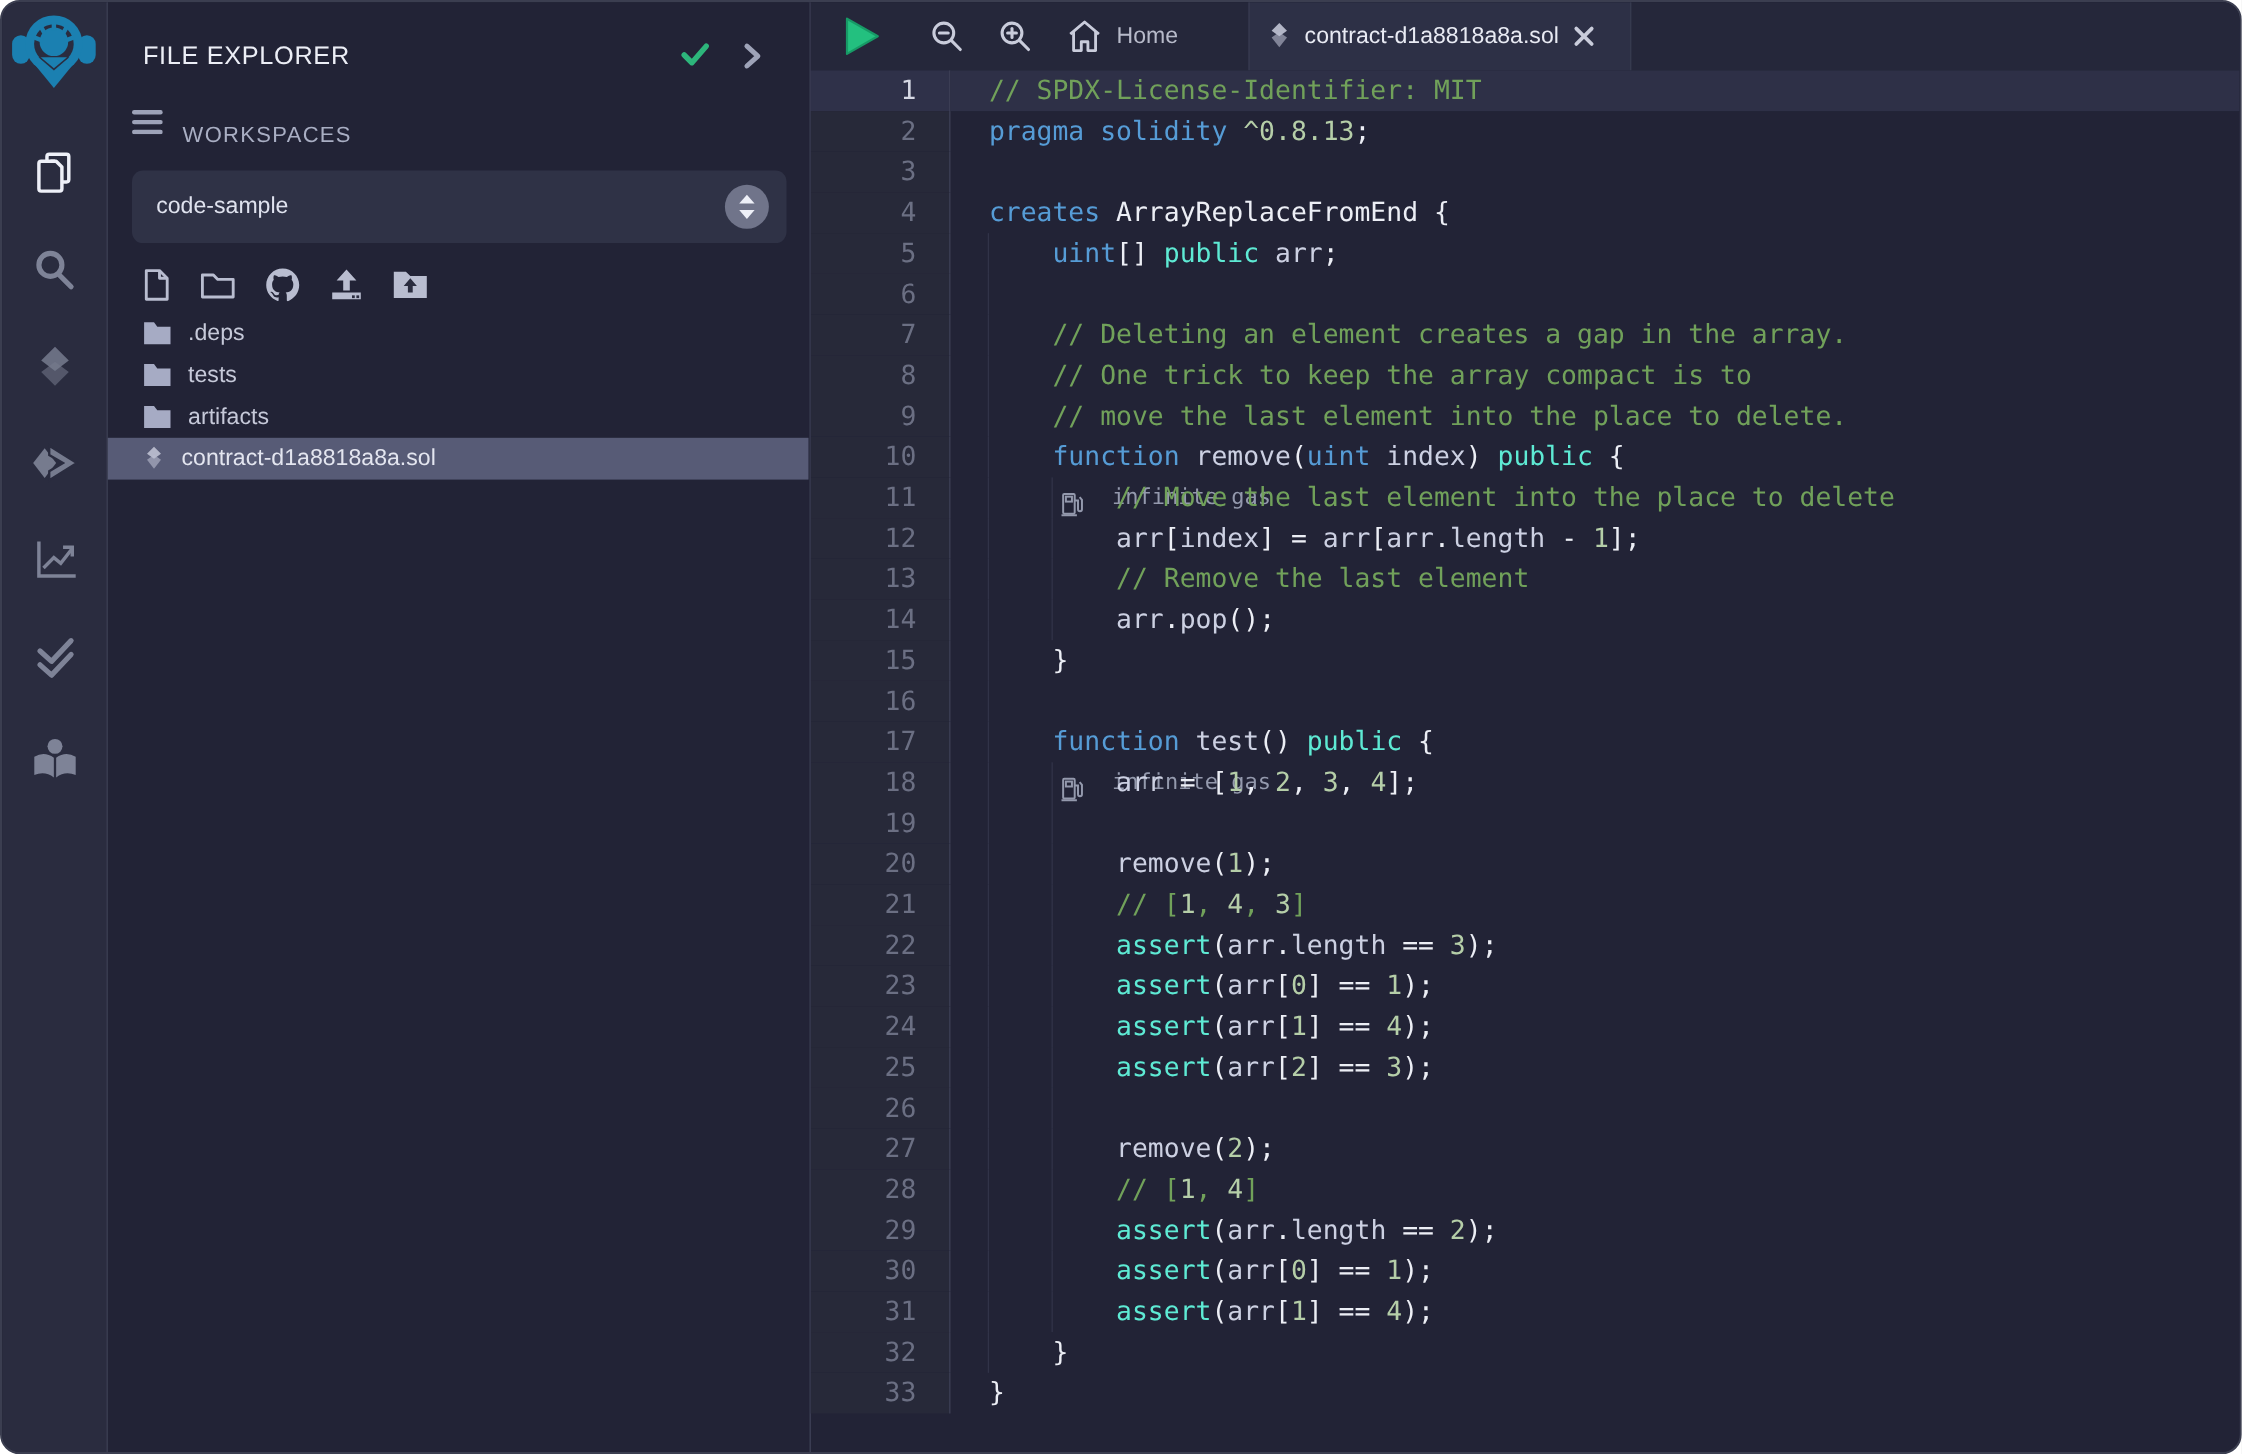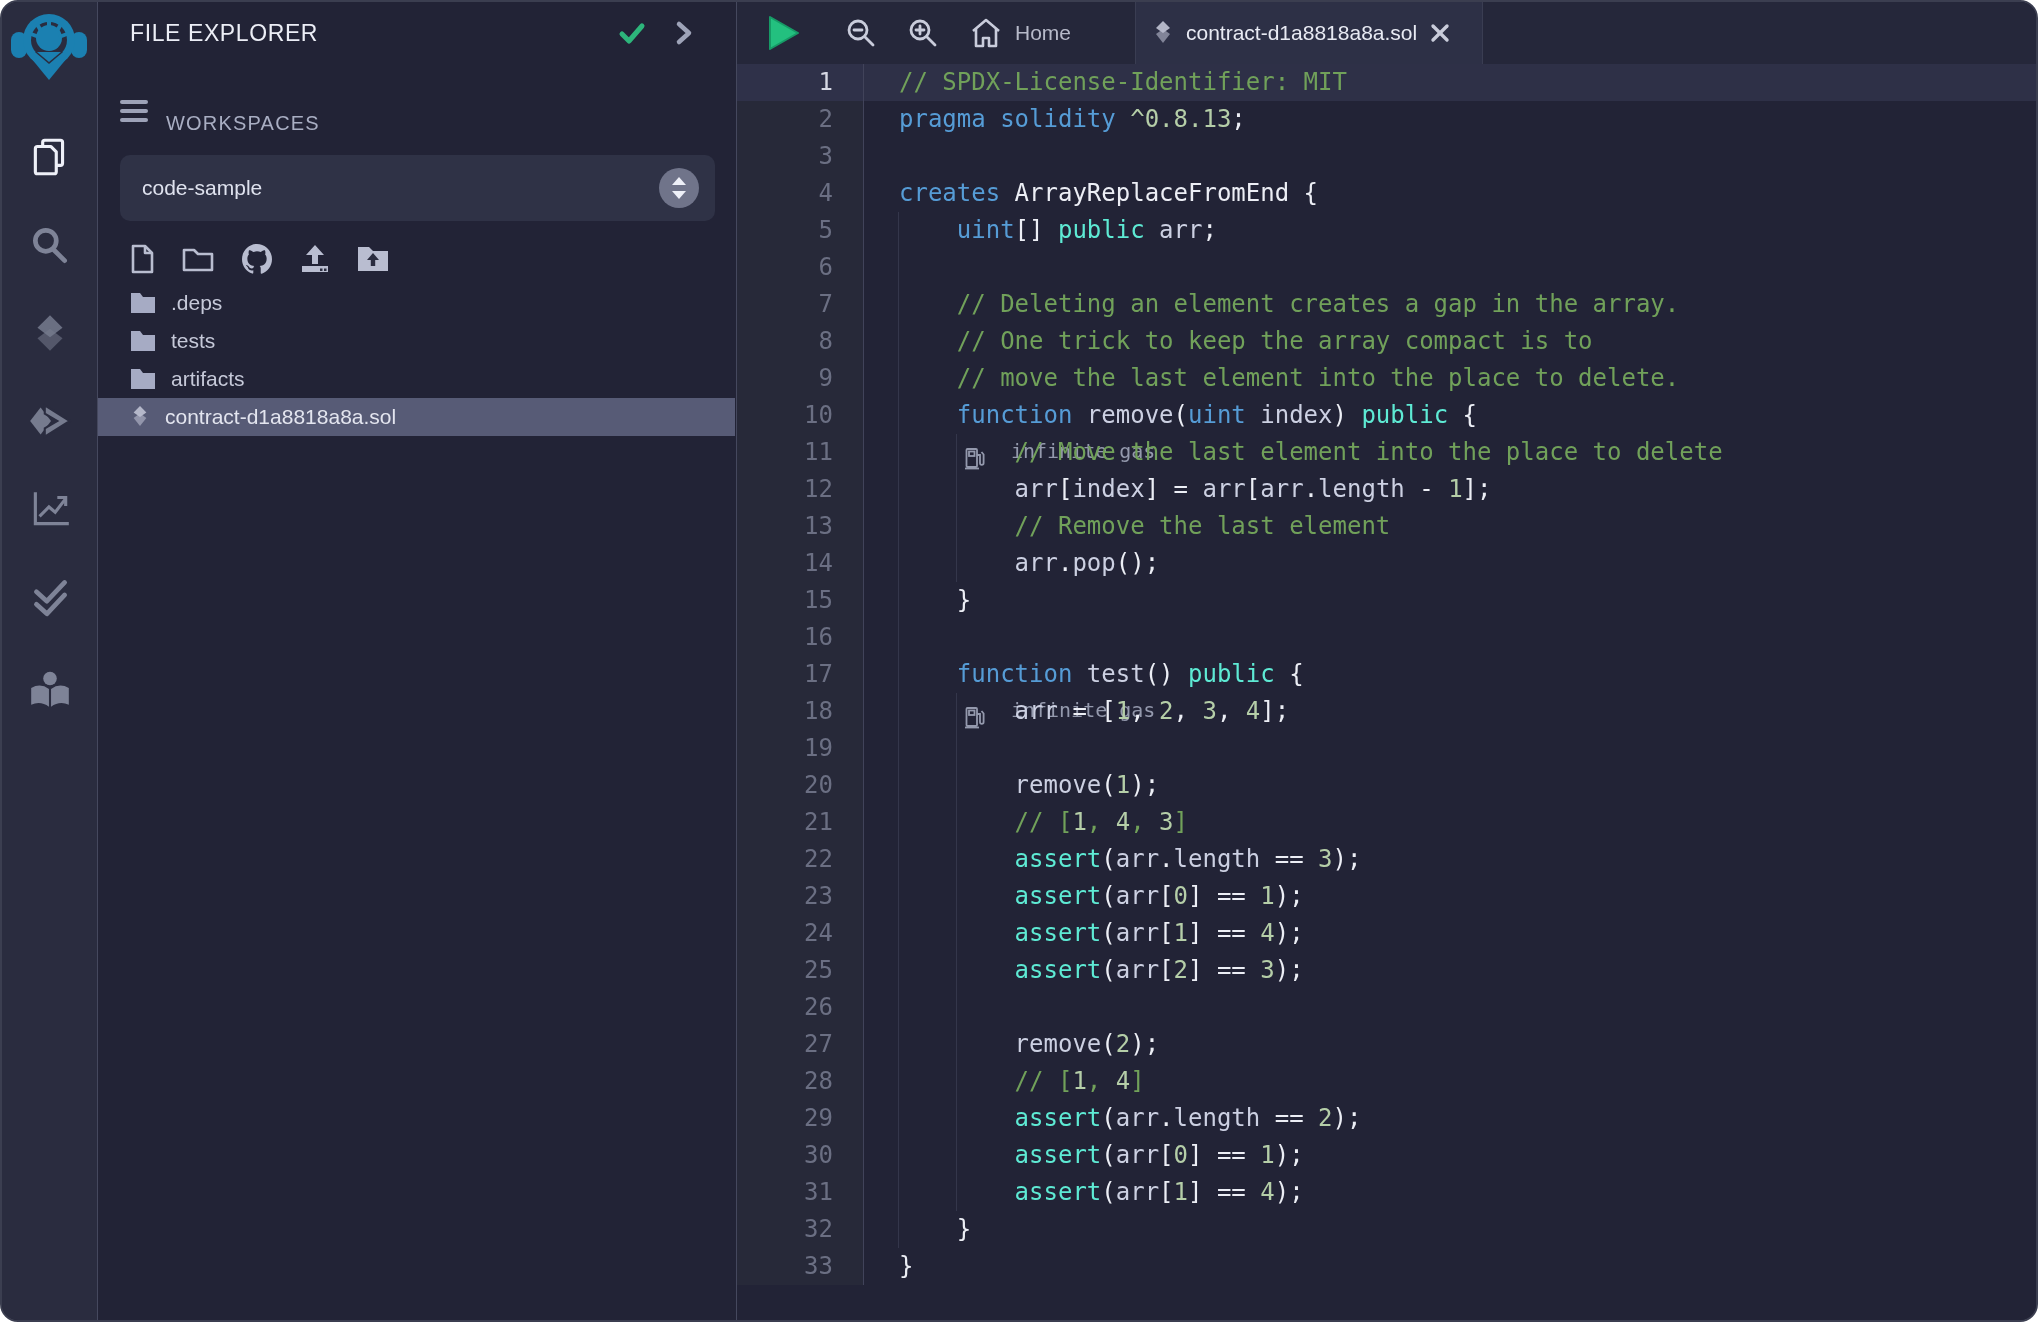--- a/index.html
+++ b/index.html
@@ -7,21 +7,21 @@
     position:relative;width:2038px;height:1322px;box-sizing:border-box;
     background:#222336;border:2px solid #3b3e50;border-radius:18px;overflow:hidden;
     font-family:"Liberation Sans",sans-serif;
   }
   
   .rail{position:absolute;left:0;top:0;bottom:0;width:95px;background:#2a2c3f;border-right:1px solid #45485e;}
   .logo{position:absolute;left:7px;top:4px;}
   .rail-item{position:absolute;left:0;width:95px;height:56px;display:flex;align-items:center;justify-content:center;cursor:pointer;}
   
   .panel{position:absolute;left:96px;top:0;bottom:0;width:637px;background:#222336;}
-  .panel-header{height:62px;display:flex;align-items:center;}
+  .panel-header{height:62px;display:flex;align-items:flex-end;}
   .panel-title{margin-left:32px;font-size:23px;font-weight:500;letter-spacing:.6px;color:#eceef6;flex:1;}
   .hdr-ico{display:flex;align-items:center;margin-right:26px;cursor:pointer;}
   .hdr-ico:last-child{margin-right:40px;}
   .ws-row{display:flex;align-items:center;margin:22px 0 0 22px;}
   .ws-label{margin-left:18px;font-size:20px;letter-spacing:1.2px;color:#a9aec3;margin-top:26px;}
   .ws-select{margin:20px 20px 0 22px;height:66px;background:#2f3246;border-radius:10px;
     display:flex;align-items:center;padding:0 16px 0 22px;cursor:pointer;}
   .ws-value{font-size:21px;color:#dfe2ee;}
   .ws-circle{margin-left:auto;width:40px;height:40px;border-radius:50%;background:#70748a;
     display:flex;align-items:center;justify-content:center;}

